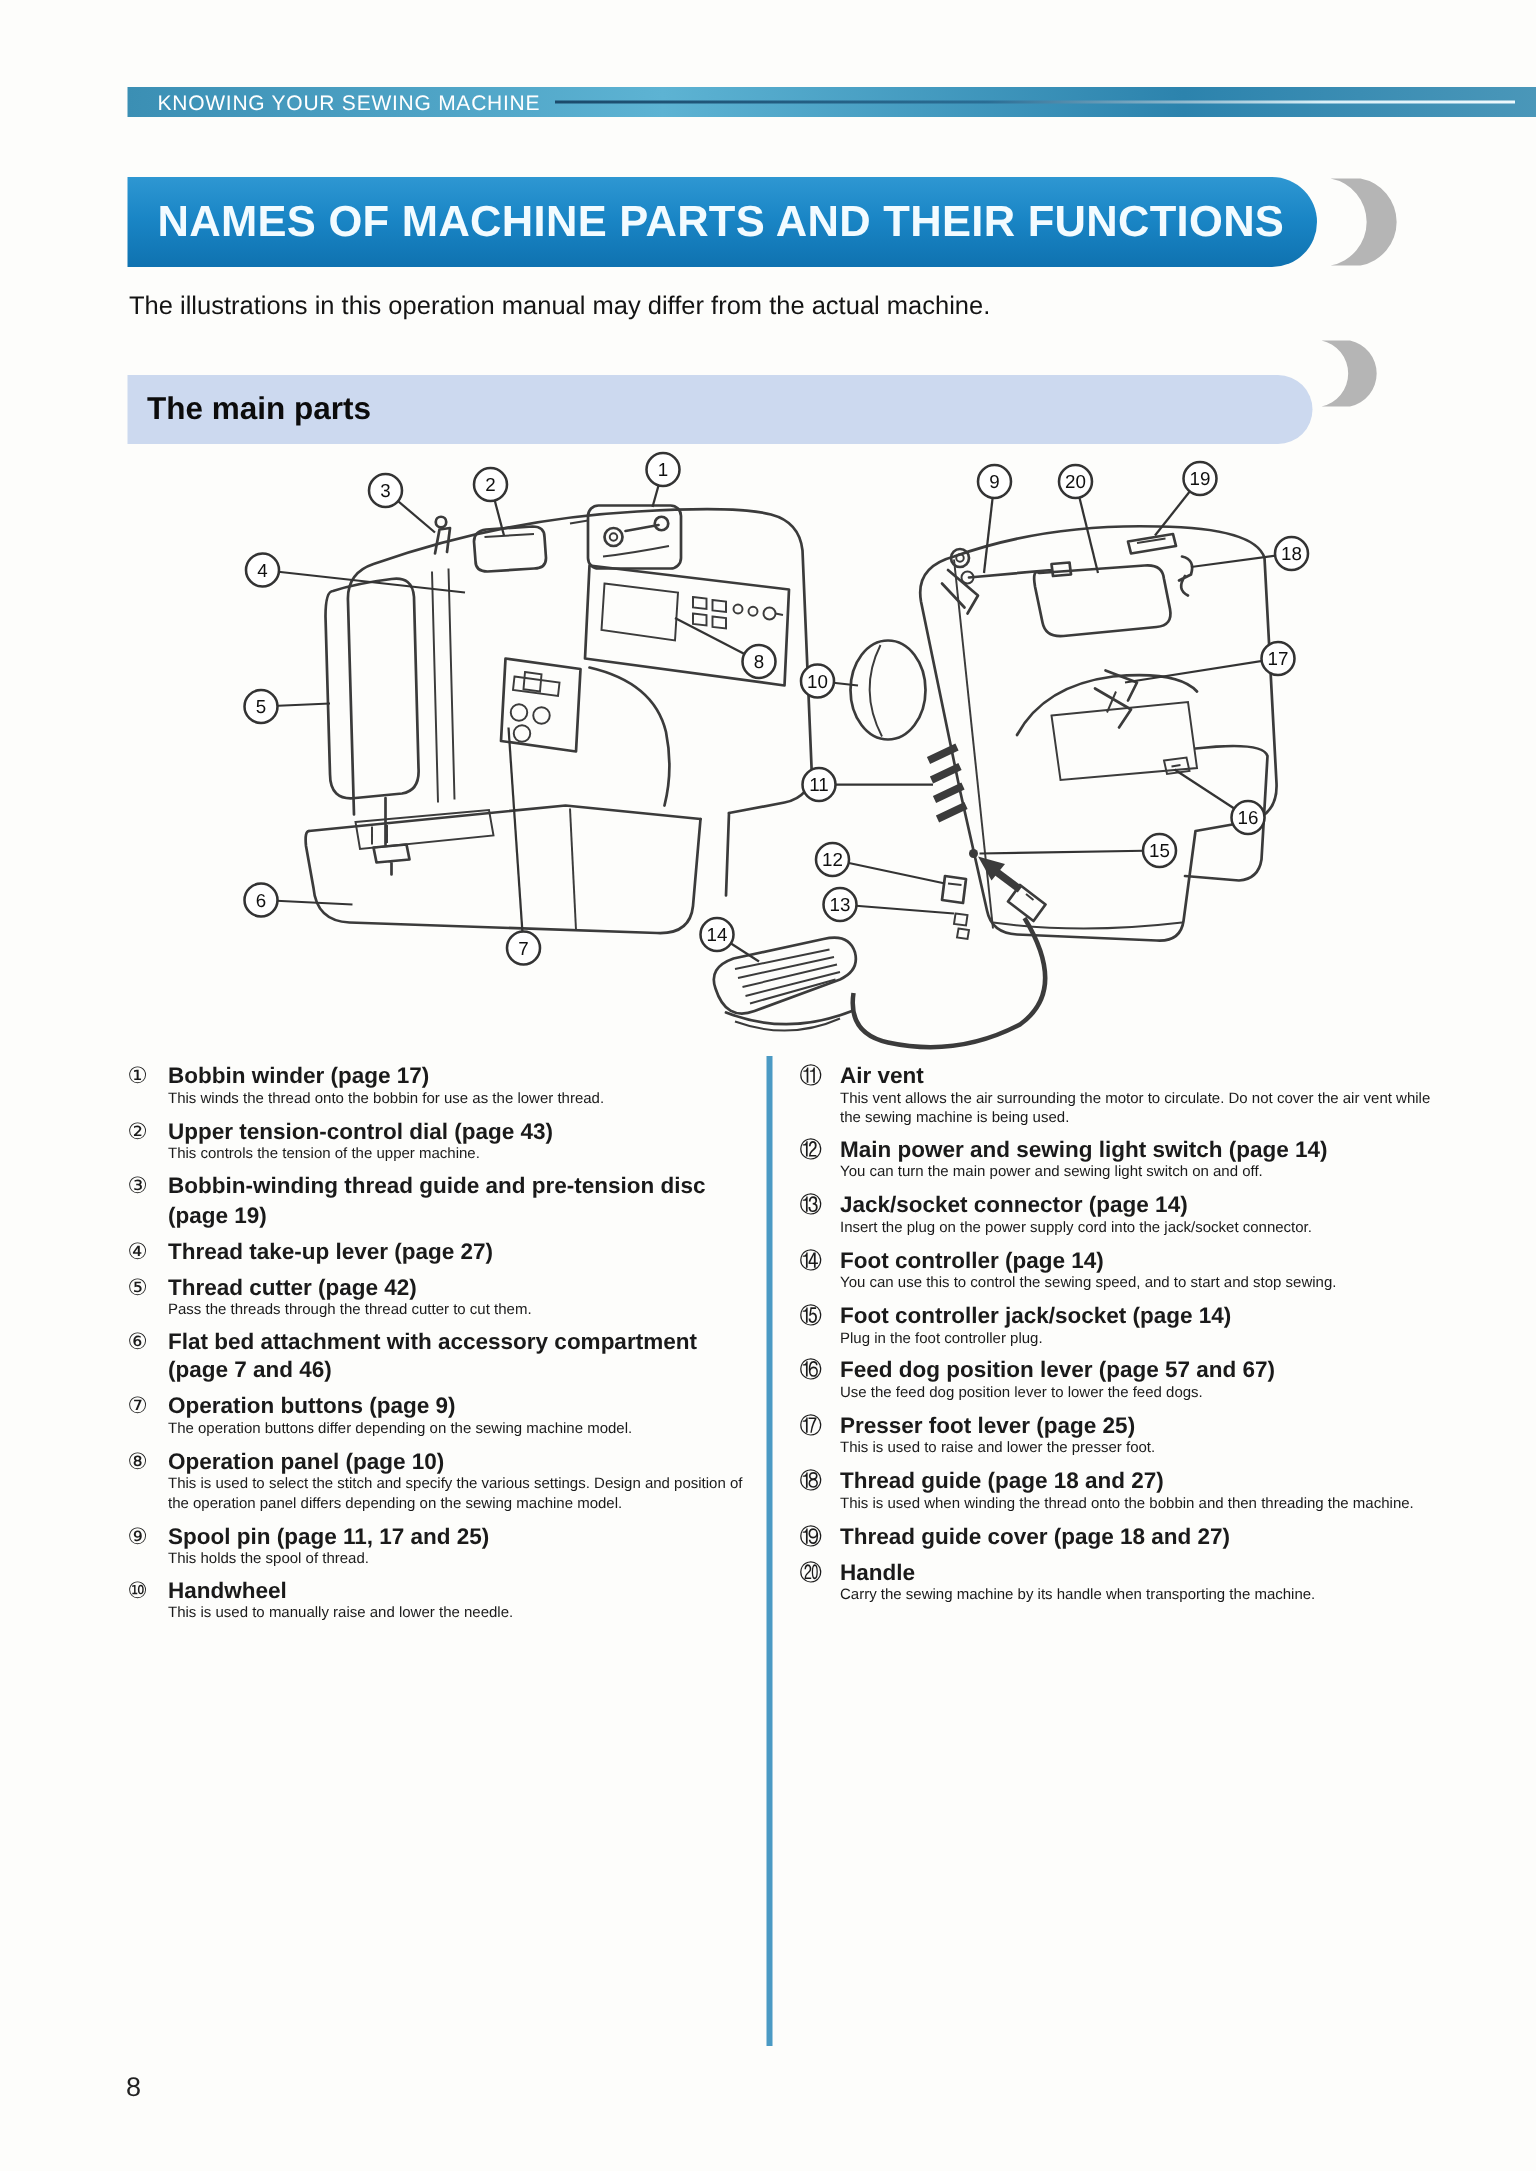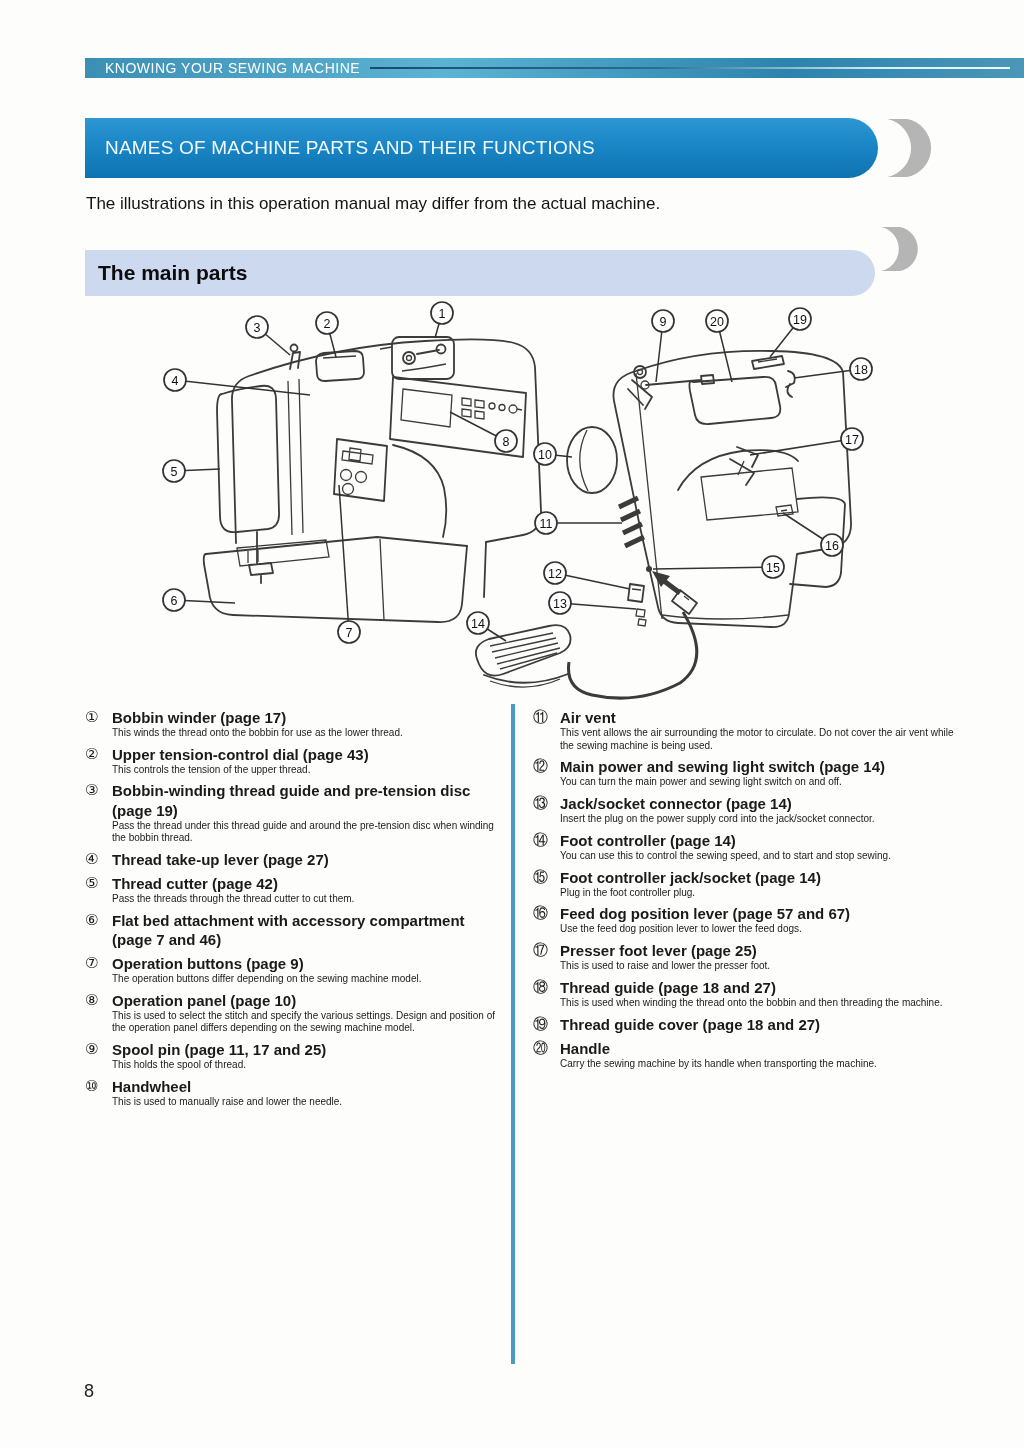--- a/index.html
+++ b/index.html
@@ -26,21 +26,21 @@
   .topbar-text{color:#ffffff;font-size:14px;letter-spacing:.5px;white-space:nowrap;}
   .topbar-rule{flex:1;height:2px;margin-left:10px;
     background:linear-gradient(90deg,#1b4a6b 0%,#2a6d94 45%,#d9eff7 80%,#eef9fd 100%);}
   
   .title-banner{
     position:absolute;left:85px;top:118px;width:793px;height:60px;
     background:linear-gradient(180deg,#2e97d2 0%,var(--banner-blue) 45%,#0f72b0 100%);
     border-radius:0 30px 30px 0;
     display:flex;align-items:center;padding-left:20px;box-sizing:border-box;
   }
-  .title-banner-text{color:#f2fbff;font-size:19px;font-weight:normal;letter-spacing:.2px;}
+  .title-banner-text{color:#f2fbff;font-size:29px;font-weight:bold;letter-spacing:.2px;}
   .crescent{position:absolute;}
   
   .note{position:absolute;left:86px;top:194px;font-size:17px;color:#141414;}
   
   .section-banner{
     position:absolute;left:85px;top:226px;width:790px;height:46px;
     background:var(--banner-light);border-radius:0 23px 23px 0;
     display:flex;align-items:center;padding-left:13px;box-sizing:border-box;margin-top:24px;
   }
   .section-banner-text{color:#0c0c0c;font-size:21px;font-weight:bold;}
@@ -237,27 +237,26 @@
 
     <div class="part">
       <span class="part-num">①</span>
       <div class="part-title">Bobbin winder (page 17)</div>
       <div class="part-desc">This winds the thread onto the bobbin for use as the lower thread.</div>
     </div>
 
     <div class="part">
       <span class="part-num">②</span>
       <div class="part-title">Upper tension-control dial (page 43)</div>
-      <div class="part-desc">This controls the tension of the upper thread.</div>
+      <div class="part-desc">This controls the tension of the upper machine.</div>
     </div>
 
     <div class="part">
       <span class="part-num">③</span>
       <div class="part-title">Bobbin-winding thread guide and pre-tension disc (page 19)</div>
-      <div class="part-desc">Pass the thread under this thread guide and around the pre-tension disc when winding the bobbin thread.</div>
     </div>
 
     <div class="part">
       <span class="part-num">④</span>
       <div class="part-title">Thread take-up lever (page 27)</div>
 
     </div>
 
     <div class="part">
       <span class="part-num">⑤</span>

